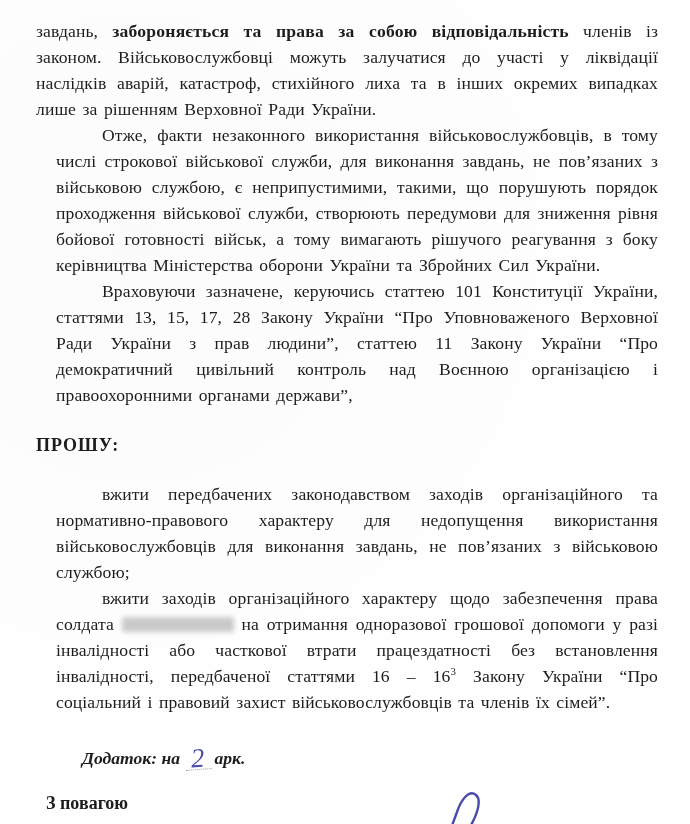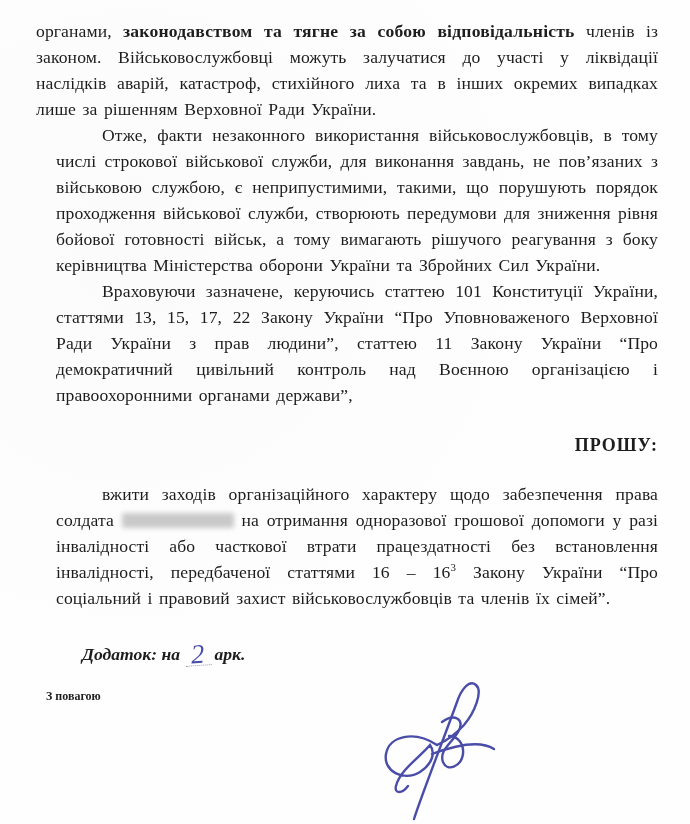--- a/index.html
+++ b/index.html
@@ -28,21 +28,21 @@
     font-size: 17.6px;
     line-height: 26px;
     text-align: justify;
     letter-spacing: 0.1px;
     word-spacing: 2px;
   }
   .para.indent { text-indent: 46px; margin-left: 20px; }
   .heading {
     font-size: 18px;
     font-weight: bold;
-    text-align: right;
+    text-align: left;
     letter-spacing: 1px;
     margin: 27px 0 25px 0;
   }
   strong { font-weight: bold; letter-spacing: 0.2px; }
   sup { font-size: 0.62em; vertical-align: super; line-height: 0; }
   .redacted {
     display: inline-block;
     width: 112px;
     height: 15px;
     background: #c9c9c9;
@@ -64,49 +64,50 @@
     line-height: 20px;
     font-style: italic;
     transform: rotate(-4deg);
     padding: 0 6px 1px 6px;
     border-bottom: 1px dotted #9aa0b8;
     vertical-align: -3px;
   }
   .closing {
     margin-top: 22px;
     margin-left: 10px;
-    font-size: 12px;
+    font-size: 18px;
     font-weight: bold;
   }
   .signature-block {
     position: relative;
     height: 150px;
   }
   .signature-svg {
     position: absolute;
     left: 330px;
     top: -32px;
     color: var(--ink);
   }
 </style>
 </head>
 <body>
 
 <div class="page">
 
-  <p class="para"><span>органами,</span>
-    <strong>законодавством та тягне за собою відповідальність</strong>
+  <p class="para"><span>завдань,</span>
+    <strong>забороняється та права за собою відповідальність</strong>
     <span>членів із законом. Військовослужбовці можуть залучатися до участі у ліквідації наслідків аварій, катастроф, стихійного лиха та в інших окремих випадках лише за рішенням Верховної Ради України.</span></p>
 
   <p class="para indent">Отже, факти незаконного використання військовослужбовців, в тому числі строкової військової служби, для виконання завдань, не пов’язаних з військовою службою, є неприпустимими, такими, що порушують порядок проходження військової служби, створюють передумови для зниження рівня бойової готовності військ, а тому вимагають рішучого реагування з боку керівництва Міністерства оборони України та Збройних Сил України.</p>
 
-  <p class="para indent">Враховуючи зазначене, керуючись статтею 101 Конституції України, статтями 13, 15, 17, 22 Закону України “Про Уповноваженого Верховної Ради України з прав людини”, статтею 11 Закону України “Про демократичний цивільний контроль над Воєнною організацією і правоохоронними органами держави”,</p>
+  <p class="para indent">Враховуючи зазначене, керуючись статтею 101 Конституції України, статтями 13, 15, 17, 28 Закону України “Про Уповноваженого Верховної Ради України з прав людини”, статтею 11 Закону України “Про демократичний цивільний контроль над Воєнною організацією і правоохоронними органами держави”,</p>
 
   <h2 class="heading">ПРОШУ:</h2>
 
+  <p class="para indent">вжити передбачених законодавством заходів організаційного та нормативно-правового характеру для недопущення використання військовослужбовців для виконання завдань, не пов’язаних з військовою службою;</p>
 
   <p class="para indent"><span>вжити заходів організаційного характеру щодо забезпечення права солдата</span>
     <span class="redacted"></span>
     <span>на отримання одноразової грошової допомоги у разі інвалідності або часткової втрати працездатності без встановлення інвалідності, передбаченої статтями 16 – 16</span><sup>3</sup><span> Закону України “Про соціальний і правовий захист військовослужбовців та членів їх сімей”.</span></p>
 
   <p class="attachment"><span class="it">Додаток: на</span>
     <span class="handwritten-number">2</span>
     <span class="it">арк.</span></p>
 
   <p class="closing">З повагою</p>

